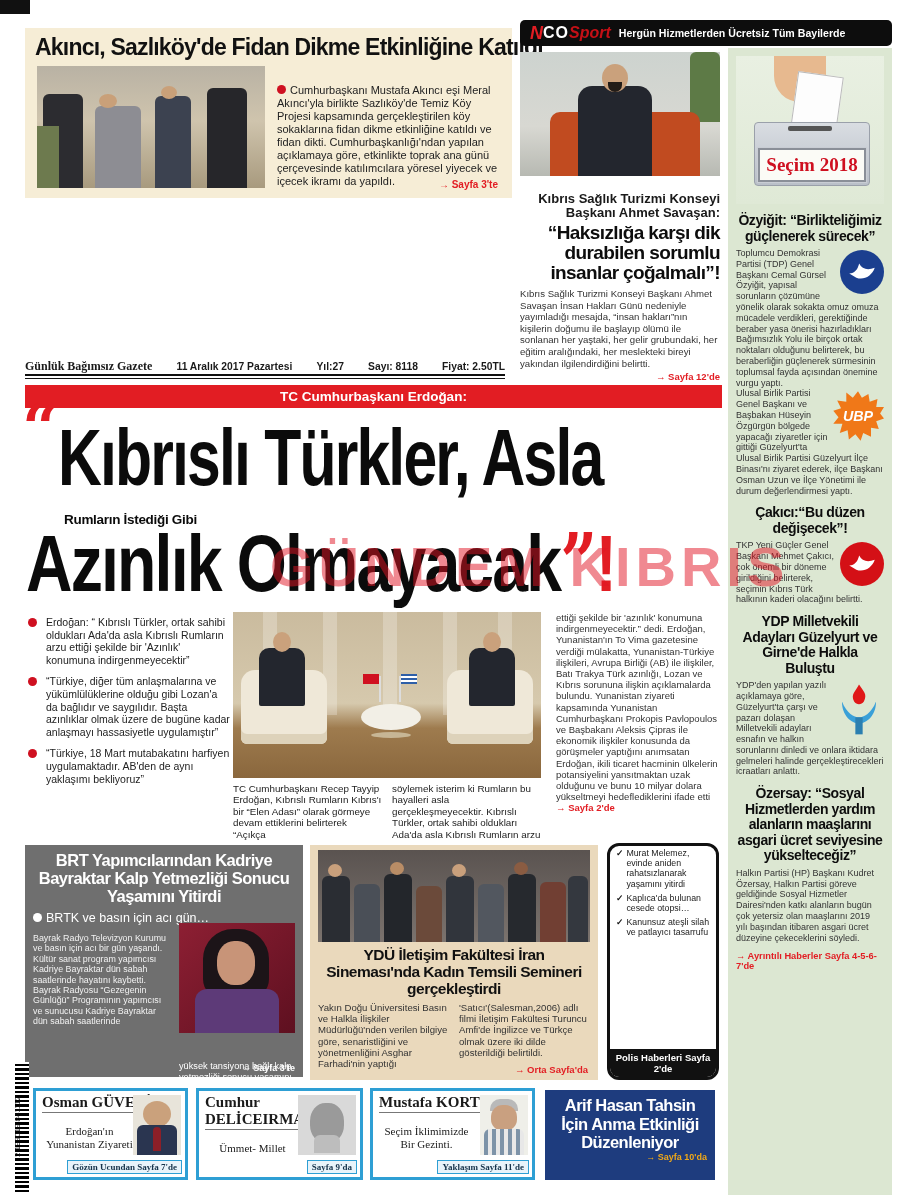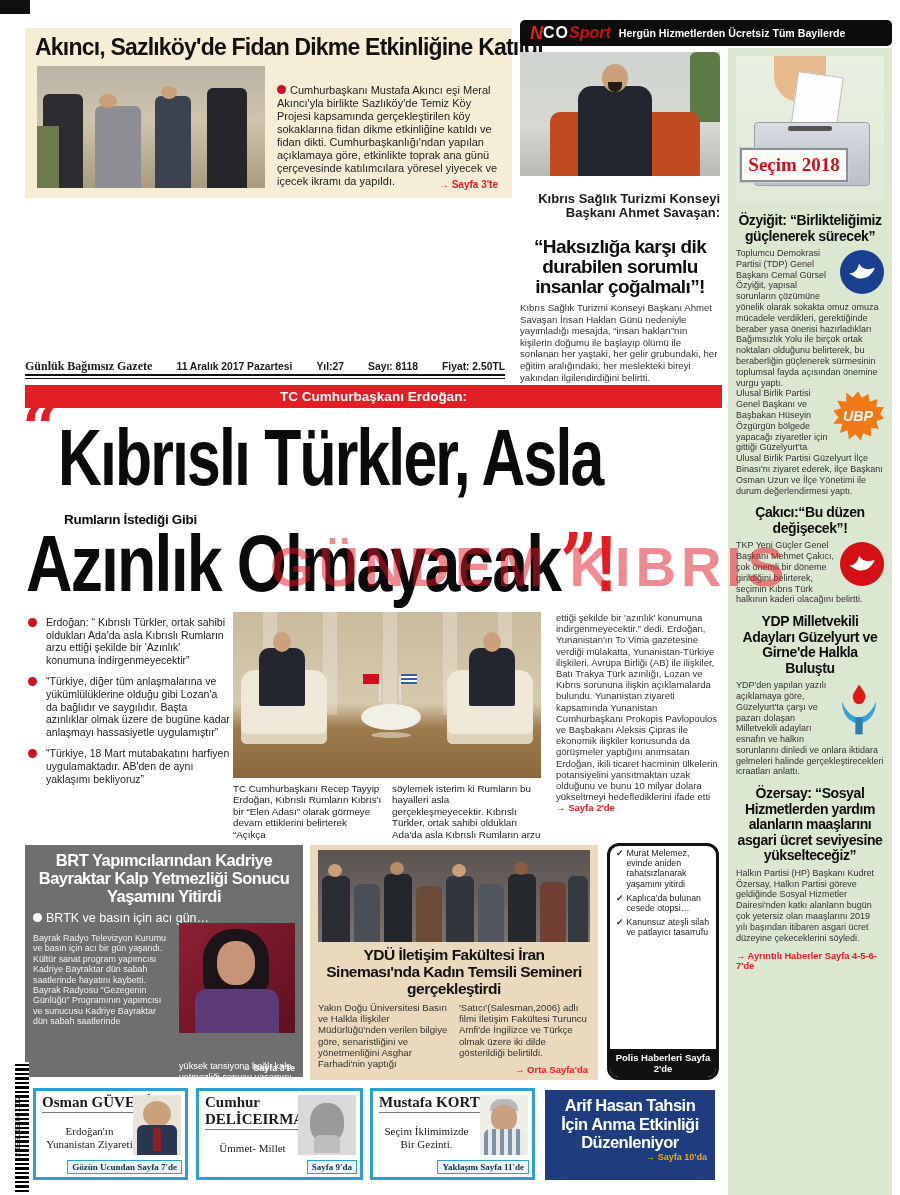--- a/index.html
+++ b/index.html
@@ -31,32 +31,32 @@
     display:flex; align-items:center; padding:0 10px; }
   #nco-n { color:#e21d23; font-weight:bold; font-size:18px; font-style:italic; }
   #nco-co { color:#fff; font-weight:bold; font-size:16px; letter-spacing:1px; }
   #nco-sport { color:#c41016; font-weight:bold; font-style:italic; font-size:16px; margin-right:8px; }
   #nco-tag { color:#fff; font-weight:bold; font-size:10.6px; }
 
   
   #savasan { left:520px; top:52px; width:200px; height:340px; }
   #savasan-photo { width:200px; height:124px; background:linear-gradient(180deg,#cdd3cf 0%,#d8d8d2 60%,#b7b9b2 100%); position:relative; overflow:hidden; }
   #savasan-kicker { font-size:13px; font-weight:bold; text-align:right; margin-top:16px; line-height:14px; }
-  #savasan-headline { font-size:19px; letter-spacing:-0.6px; text-align:center; line-height:20px; margin-top:17px; color:#0d0d0d;}
+  #savasan-headline { font-size:19px; letter-spacing:-0.6px; text-align:right; line-height:20px; margin-top:3px; color:#0d0d0d;}
   #savasan-body { font-size:9.6px; line-height:11.6px; margin-top:5px; color:#333; }
   #savasan-ref { text-align:right; font-size:9.5px; margin-top:2px; }
 
   
   #sidebar { left:728px; top:48px; width:164px; height:1147px; background:#dce7d2; padding:8px 8px 4px 8px; overflow:hidden; }
   #ballot { position:relative; width:148px; height:148px; background:linear-gradient(180deg,#e9f0e2,#dfe9d6); overflow:hidden; }
   #ballot-hand { position:absolute; left:38px; top:0; width:52px; height:46px; background:#e7b98f; border-radius:0 0 26px 26px; }
   #ballot-paper { position:absolute; left:58px; top:18px; width:46px; height:58px; background:#fdfdfd; border:1px solid #bbb; transform:rotate(8deg); }
   #ballot-box { position:absolute; left:18px; top:66px; width:116px; height:64px; background:linear-gradient(180deg,#d9dde2,#b9bfc8); border:1px solid #9aa0aa; border-radius:4px; }
   #ballot-slot { position:absolute; left:52px; top:70px; width:44px; height:5px; background:#555; border-radius:2px; }
-  #secim-label { position:absolute; left:4px; top:92px; width:108px; height:34px; background:#fbfbf6; border:2px solid #8a8f98; outline:1px solid #c9cdd4;
+  #secim-label { position:absolute; left:22px; top:92px; width:108px; height:34px; background:#fbfbf6; border:2px solid #8a8f98; outline:1px solid #c9cdd4;
     display:flex; align-items:center; justify-content:center;
     font-family:"Liberation Serif", serif; font-weight:bold; font-size:19px; color:#cf1020; }
   .sb-title { font-size:14px; font-weight:bold; letter-spacing:-0.4px; text-align:center; line-height:15.5px; margin:9px 0 4px 0; color:#0d0d0d; }
   .sb-body { font-size:9px; line-height:10.8px; color:#333; text-align:left; }
   .sb-logo { float:right; margin:2px 0 2px 4px; }
   .logo-circle { width:44px; height:44px; border-radius:50%; display:flex; align-items:center; justify-content:center; }
   #sidebar-footer { font-size:9.3px; font-weight:bold; color:#e21d23; margin-top:8px; }
 
   
   #masthead { left:25px; top:218px; width:462px; height:138px; background:#e21d23; display:flex; align-items:center; justify-content:center; }

